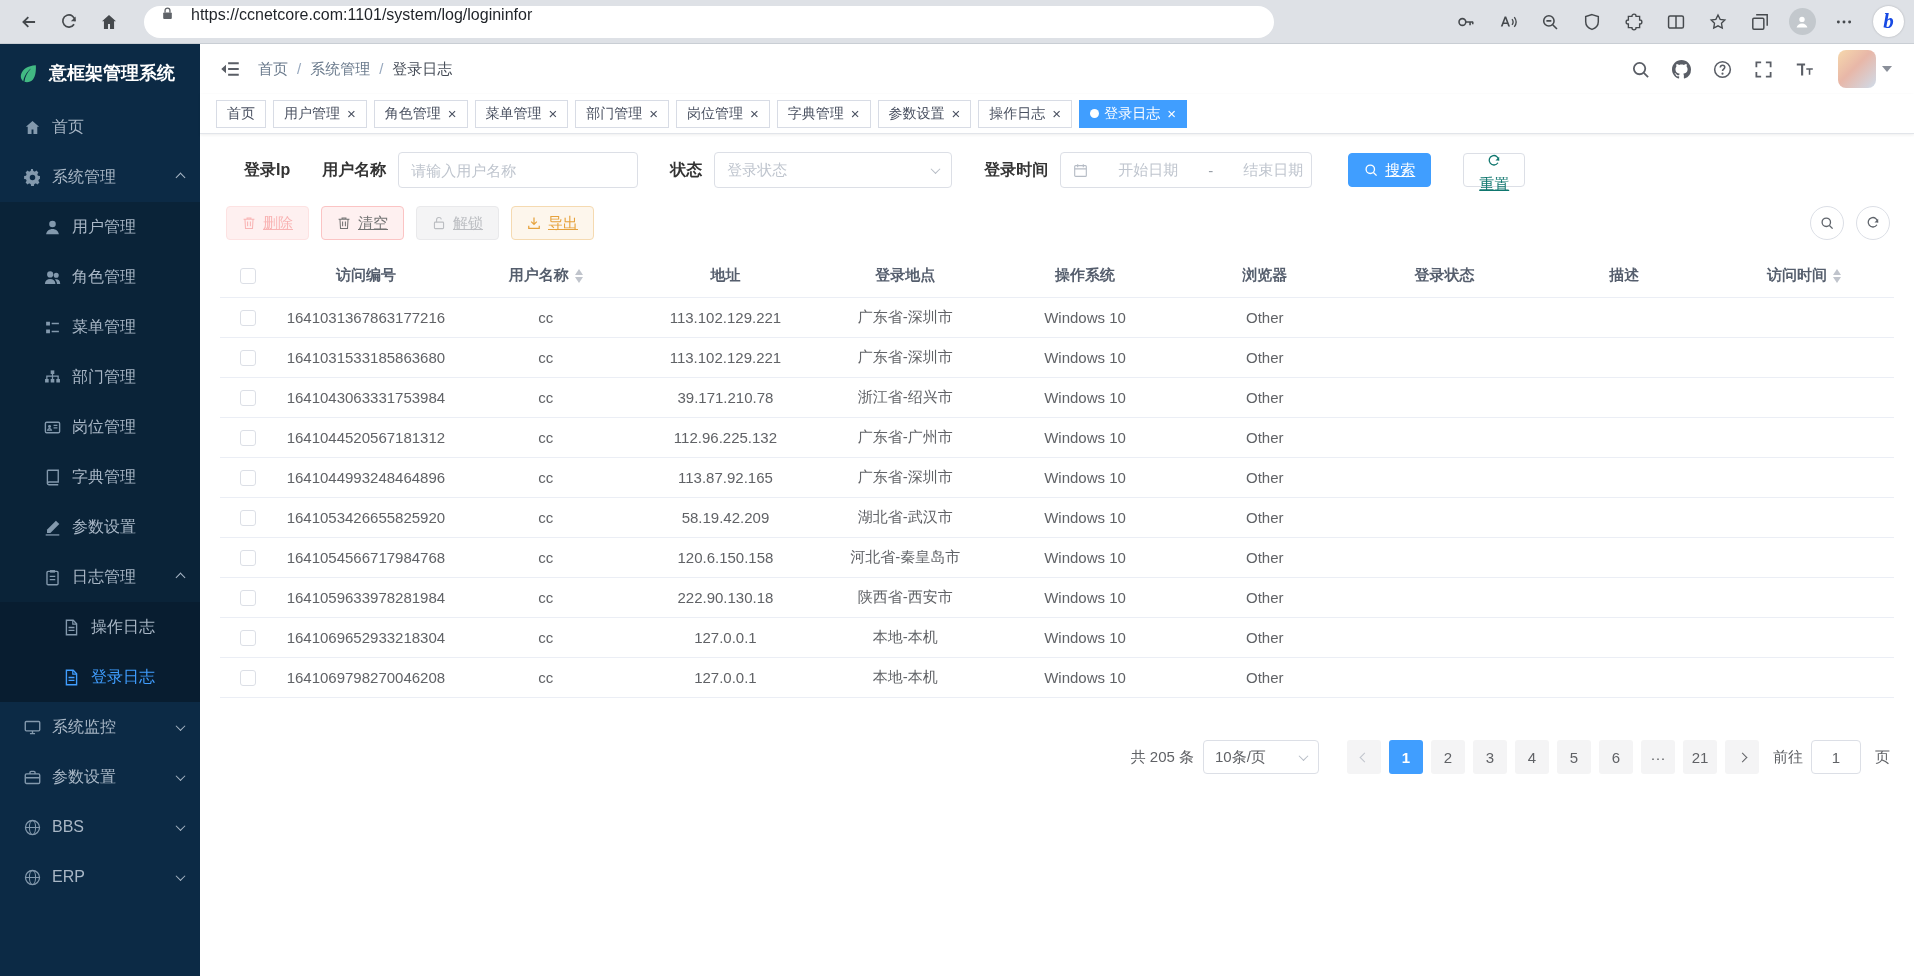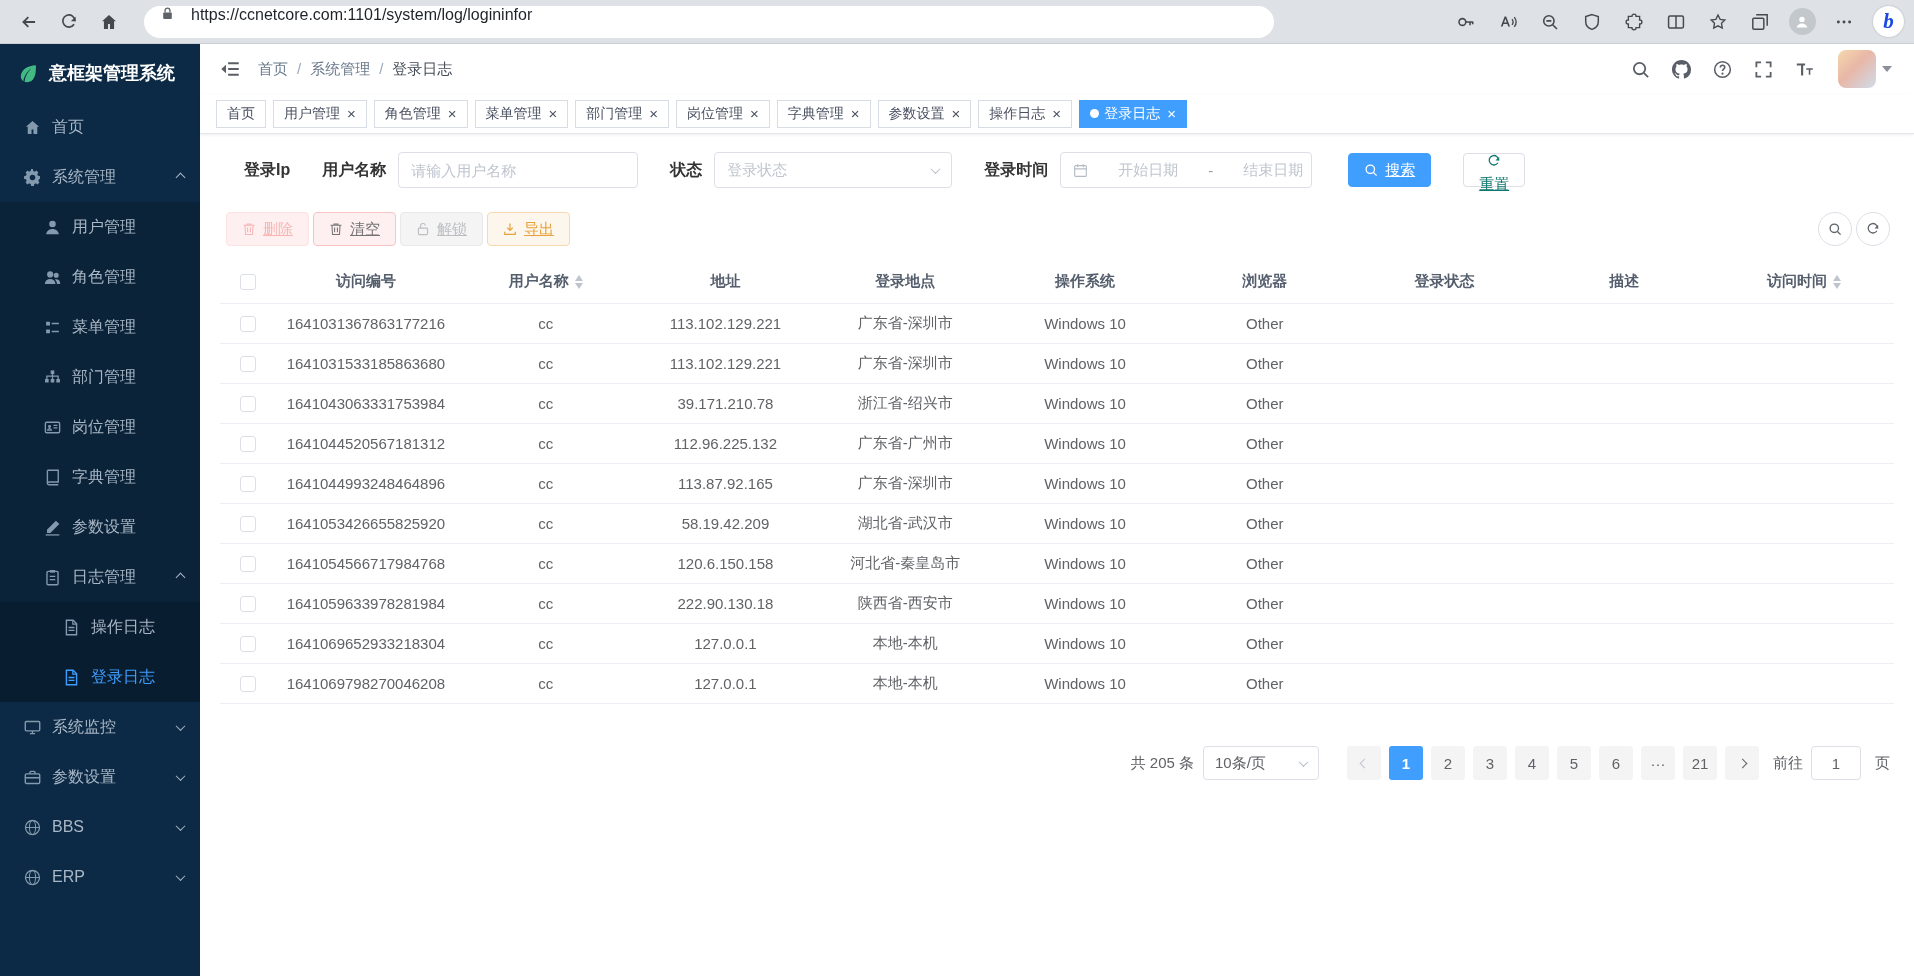--- a/index.html
+++ b/index.html
@@ -80,21 +80,21 @@
   .btn { height:34px; border-radius:4px; border:1px solid #dcdfe6; background:#fff; color:#606266; display:inline-flex; align-items:center; gap:7px; padding:0 15px; font-size:15px; white-space:nowrap;text-decoration:underline; }
   .btn .ci { font-size:14px; }
   .btn-primary { background:#409eff; border-color:#409eff; color:#fff; margin-left:4px; }
   .btn-plain  { border-color:#dcdfe6; color:#0f766e;flex-direction:column; }
   .btn-danger { background:#fef0f0; border-color:#fbc4c4; color:#737373; }
   .btn-danger.is-disabled { border-color:#fde2e2; color:#f9b4b4; cursor:not-allowed; }
   .btn-info { background:#f4f4f5; border-color:#d3d4d6; color:#909399; }
   .btn-info.is-disabled { border-color:#e9e9eb; color:#bcbec2; cursor:not-allowed; }
   .btn-warning { background:#fdf6ec; border-color:#f5dab1; color:#e6a23c; }
 
-  .toolbar { display:flex; align-items:center; gap:4px; margin-top:24px; padding:0 4px 0 6px; }
+  .toolbar { display:flex; align-items:center; gap:12px; margin-top:18px; padding:0 4px 0 6px; }
   .spacer { flex:1; }
   .circle-btn { width:34px; height:34px; border-radius:50%; border:1px solid #dcdfe6; background:#fff; color:#5f646b; font-size:14px; display:flex; align-items:center; justify-content:center; }
 
   
   .grid { margin-top:14px; }
   .grid-header, .grid-row { display:grid; grid-template-columns:56px repeat(9,1fr); align-items:center; border-bottom:1px solid #ebeef5; }
   .grid-header { height:44px; }
   .grid-row { height:40px; }
   .cell { display:flex; align-items:center; justify-content:center; padding:0 6px; font-size:15px; color:#606266; overflow:hidden; white-space:nowrap; }
   .th { font-weight:700; color:#555e6d; cursor:pointer; }

